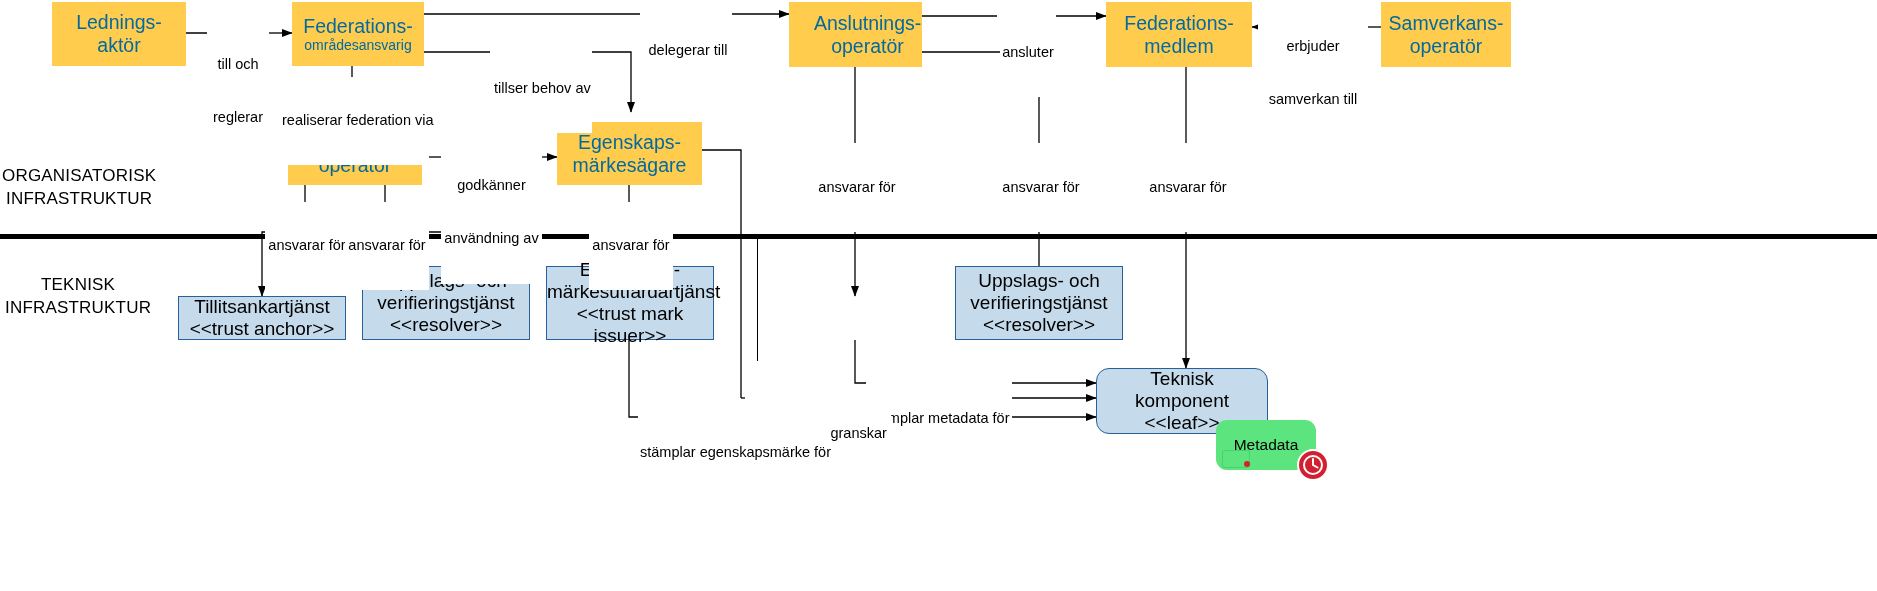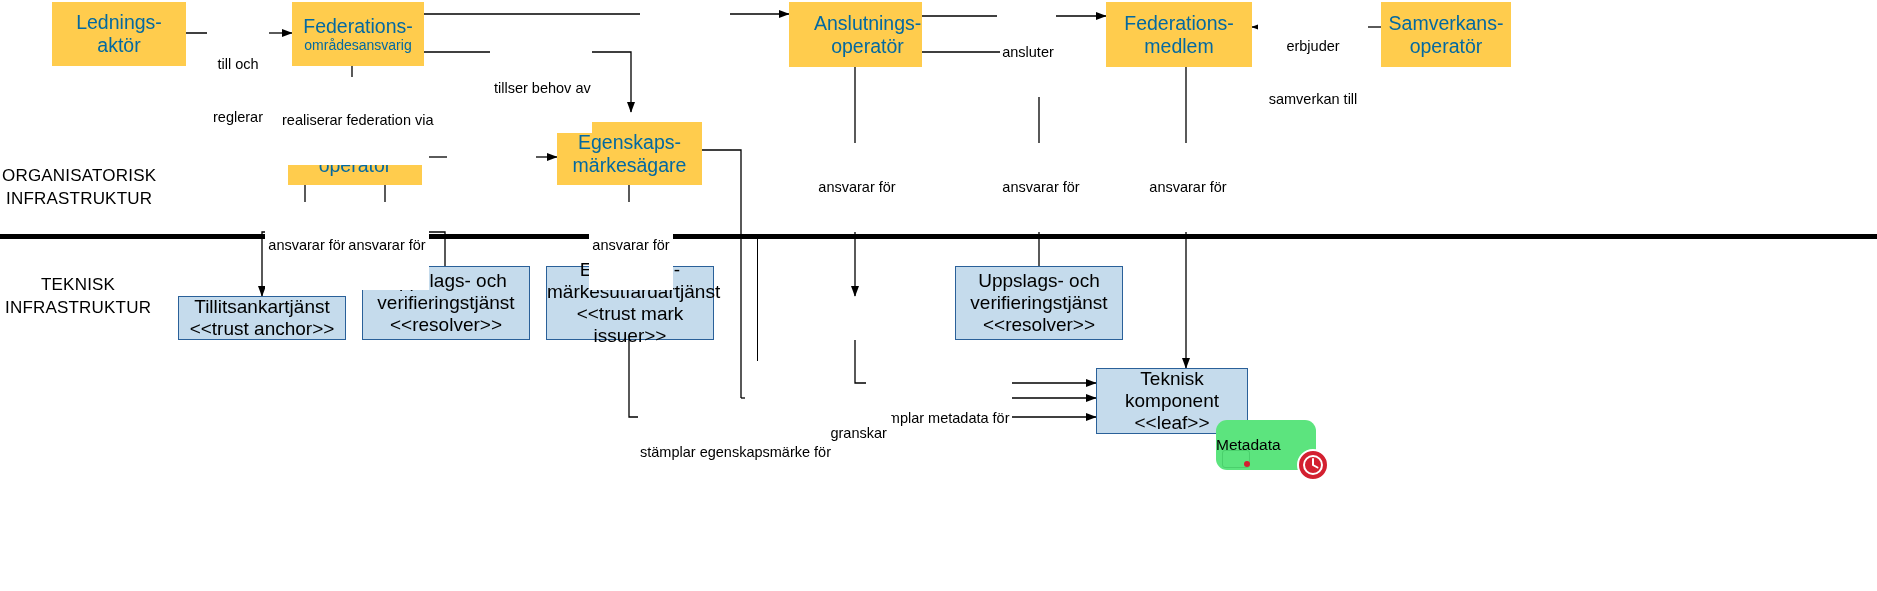--- a/index.html
+++ b/index.html
@@ -10,21 +10,21 @@
   
   .box{position:absolute;box-sizing:border-box;display:flex;align-items:center;
        justify-content:center;text-align:center;line-height:1.16;}
   .org{background:#ffcc4d;border:1px solid #ffcc4d;color:#0369a1;font-size:19.5px;}
   .tech{background:#c5dbec;border:1.6px solid #2a6099;color:#000;font-size:19px;}
   .tech .sub{font-size:19px;}
   .box .inner{width:100%;padding:0 4px;}
 
   
   .badge{position:absolute;background:#5ce47e;border-radius:11px;
-         display:flex;align-items:center;justify-content:flex-start;text-align:center;
+         display:flex;align-items:center;justify-content:center;text-align:center;
          color:#000;line-height:1.15;box-sizing:border-box;}
 
   
   .seal{position:absolute;border-radius:50%;background:#d32030;
         border:2px solid #ffffff;box-sizing:border-box;}
 
   
   .lbl{position:absolute;font-size:14.5px;color:#000;line-height:1.22;
        text-align:center;white-space:pre;background:#fff;padding:0 2px;}
 
@@ -188,21 +188,21 @@
 
 
   <div class="box tech" style="left:955px;top:266px;width:168px;height:74px;">
     <div class="inner">
       <div>Uppslags- och</div>
       <div>verifieringstjänst</div>
       <div class="sub">&lt;&lt;resolver&gt;&gt;</div>
     </div>
   </div>
 
-  <div class="box tech" style="left:1096px;top:368px;width:152px;height:66px;">
+  <div class="box tech" style="left:1096px;top:368px;width:172px;height:66px;border-radius:13px;">
     <div class="inner">
       <div>Teknisk komponent</div>
       <div class="sub">&lt;&lt;leaf&gt;&gt;</div>
     </div>
   </div>
 
   <div class="badge" style="left:663px;top:430px;width:100px;height:50px;font-size:15.5px;">
     <div>
       <div>Egenskaps-</div>
       <div>märke</div>
@@ -228,38 +228,45 @@
       <circle cx="14" cy="14" r="9" fill="none" stroke="#fff" stroke-width="2"></circle>
       <path d="M14,8 L14,14 L18.5,16.5" fill="none" stroke="#fff" stroke-width="2" stroke-linecap="round"></path>
     </svg>
   </div>
 
   <div class="lbl" style="left:207px;top:21px;width:58px;">
     <div>till och</div>
     <div>reglerar</div>
   </div>
 
+  <div class="lbl" style="left:644px;top:7px;width:84px;">
+    <div>delegerar till</div>
+  </div>
 
   <div class="lbl" style="left:1000px;top:9px;width:52px;">
     <div>ansluter</div>
   </div>
 
   <div class="lbl" style="left:1258px;top:3px;width:106px;">
     <div>erbjuder</div>
     <div>samverkan till</div>
   </div>
 
   <div class="lbl" style="left:492px;top:45px;width:96px;">
     <div>tillser behov av</div>
   </div>
 
   <div class="lbl" style="left:280px;top:77px;width:145px;">
     <div>realiserar federation via</div>
   </div>
 
+  <div class="lbl" style="left:441px;top:142px;width:97px;">
+    <div>godkänner</div>
+    <div>användning av</div>
+  </div>
 
   <div class="lbl" style="left:265px;top:202px;width:80px;">
     <div>ansvarar för</div>
   </div>
 
   <div class="lbl" style="left:345px;top:202px;width:80px;">
     <div>ansvarar för</div>
   </div>
 
   <div class="lbl" style="left:589px;top:202px;width:80px;">

